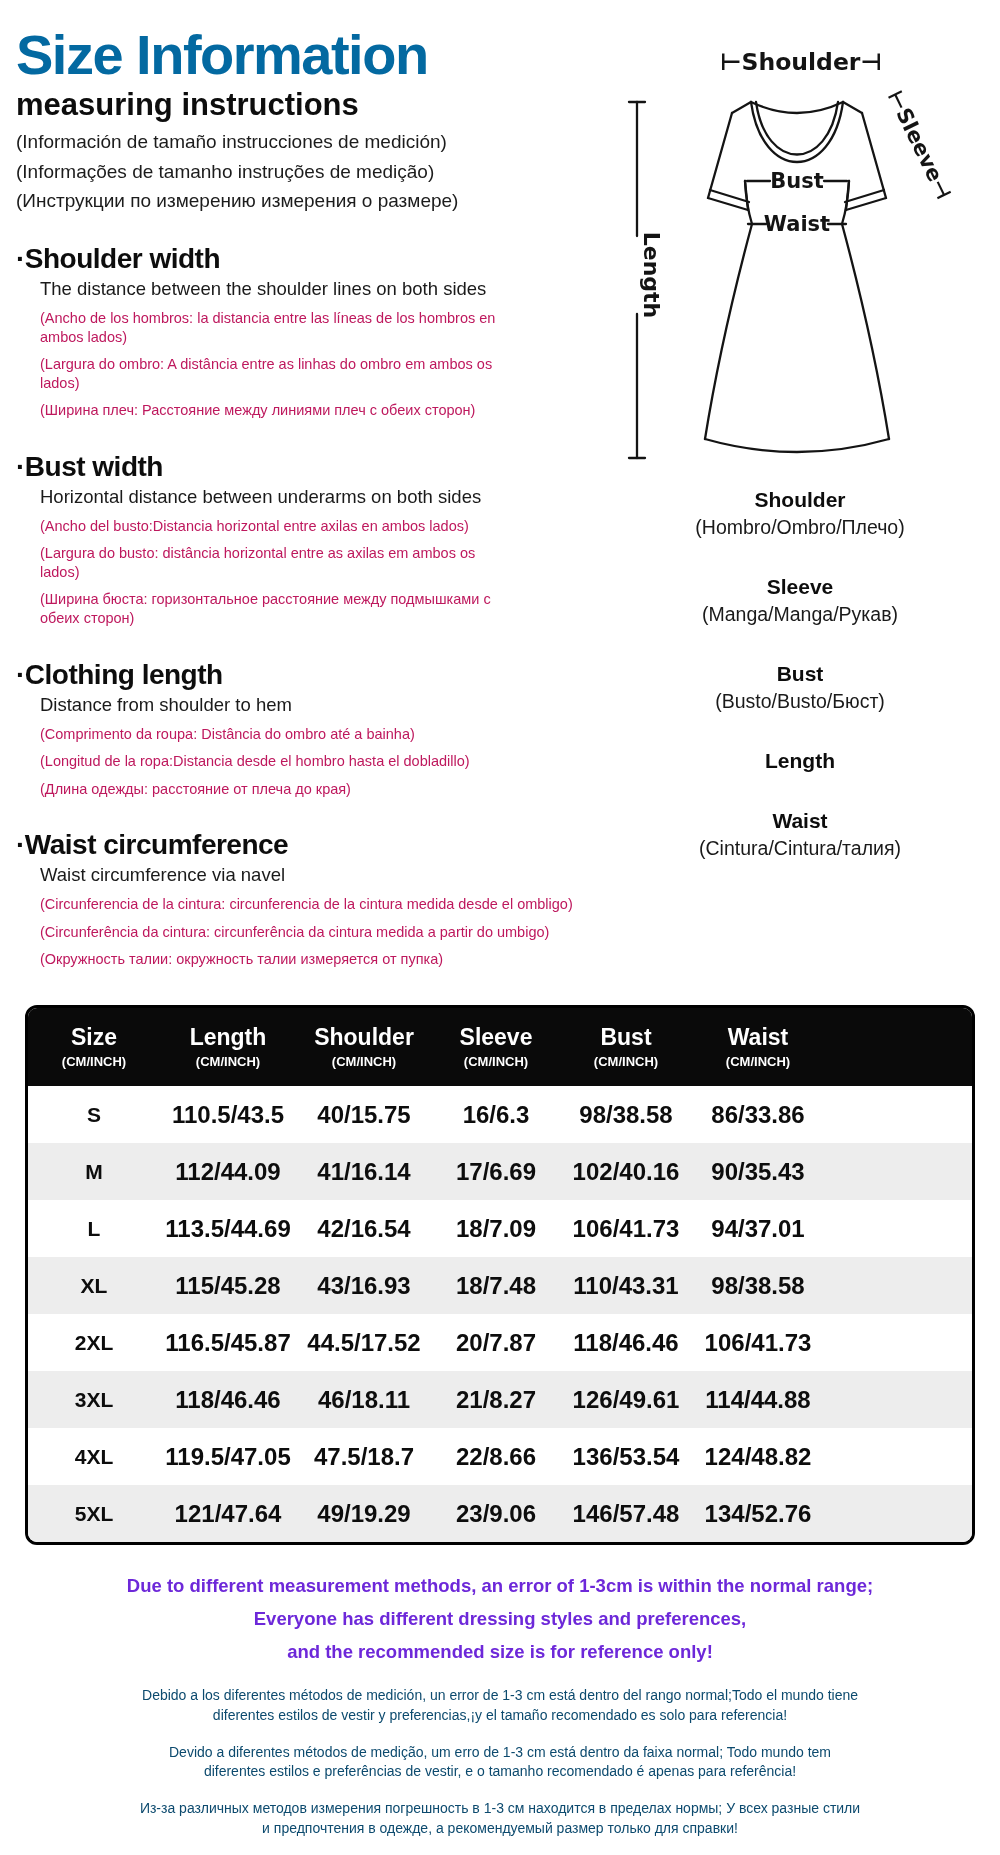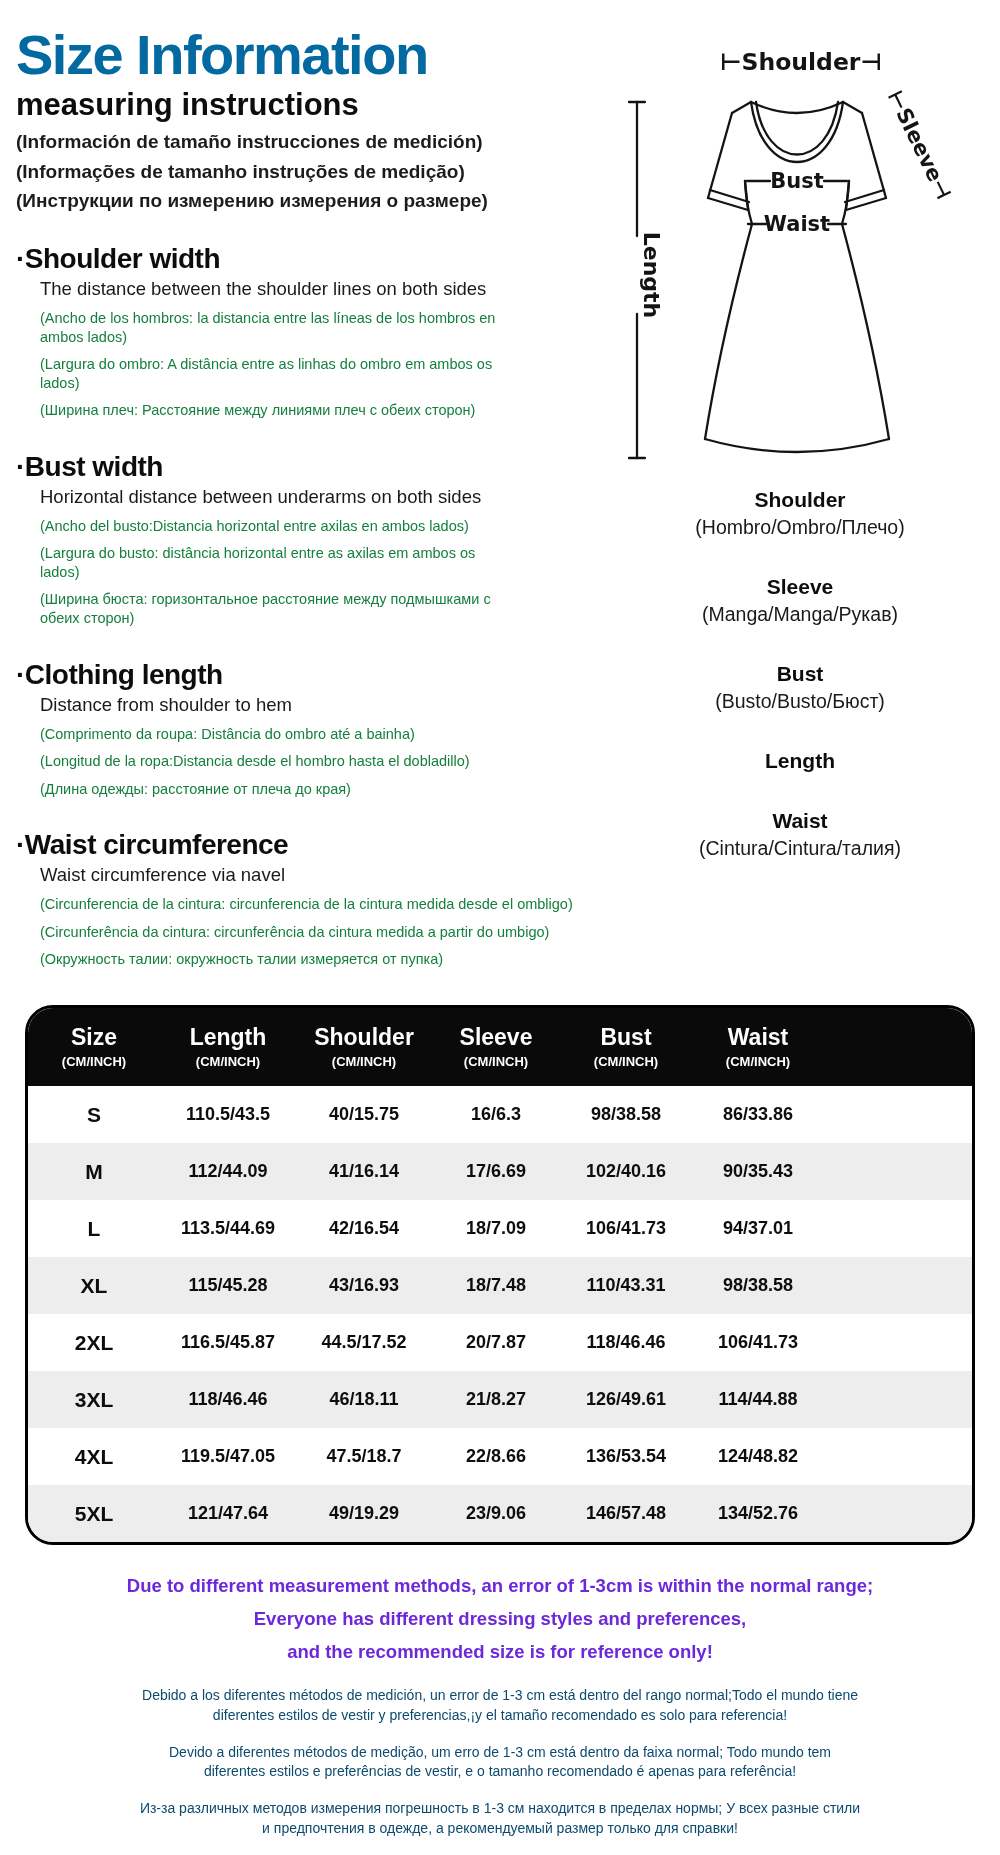--- a/index.html
+++ b/index.html
@@ -4,46 +4,46 @@
 <style>
   html,body{margin:0;padding:0;background:#ffffff;}
   .page{
     position:relative;width:1000px;height:1855px;background:#ffffff;
     font-family:"Liberation Sans",sans-serif;color:#121212;overflow:hidden;
   }
   
   .left-col{position:absolute;left:16px;top:26px;width:585px;}
   .title{font-size:56px;font-weight:700;letter-spacing:-1.5px;line-height:1.02;color:#0369a1;}
   .subtitle{font-size:31px;font-weight:700;margin-top:4px;color:#0d0d0d;}
-  .sub-trans{font-size:19px;line-height:1.14;margin-top:8px;color:#1c1c1c;font-weight:bold;}
+  .sub-trans{font-size:19px;line-height:1.14;margin-top:8px;color:#1c1c1c;}
   .section{margin-top:31px;}
   .sec-title{font-size:28px;font-weight:700;letter-spacing:-0.5px;color:#0d0d0d;}
   .sec-desc{font-size:18.5px;margin:3px 0 0 24px;color:#1a1a1a;}
-  .sec-trans{font-size:14.5px;color:#15803d;margin:9px 0 0 24px;white-space:pre-line;line-height:1.28;}
+  .sec-trans{font-size:14.5px;color:#be185d;margin:9px 0 0 24px;white-space:pre-line;line-height:1.28;}
   
   .diagram{position:absolute;left:505px;top:24px;}
   .diagram text{font-family:"DejaVu Sans","Liberation Sans",sans-serif;font-weight:700;fill:#141414;}
   
   .terms{position:absolute;left:600px;top:488px;width:400px;text-align:center;}
   .term{margin-bottom:36px;}
   .term-name{font-size:21px;font-weight:700;margin-bottom:4px;color:#0d0d0d;}
   .term-trans{font-size:19.5px;color:#1a1a1a;}
   
   .tablebox{
     position:absolute;left:25px;top:1005px;width:944px;
-    border:3px solid #000;border-radius:28px;overflow:hidden;background:#fff;
+    border:3px solid #000;border-radius:12px;overflow:hidden;background:#fff;
   }
   .tablebox table{border-collapse:collapse;width:100%;table-layout:fixed;}
   .tablebox thead tr{height:78px;}
   .tablebox th{padding:0;vertical-align:middle;}
   .h-label{font-size:23px;font-weight:700;color:#fff;line-height:1.1;}
   .h-unit{font-size:13px;font-weight:700;color:#fff;margin-top:4px;}
   .tablebox tbody tr{height:57px;}
   .tablebox tbody tr.alt{background:#ededed;}
-  .tablebox td{text-align:center;font-weight:700;font-size:18px;color:#0d0d0d;padding:0;}
+  .tablebox td{text-align:center;font-weight:700;font-size:24px;color:#0d0d0d;padding:0;}
   .tablebox td.size-cell{font-size:21px;}
   
   .disclaimer{position:absolute;left:0;top:1570px;width:1000px;text-align:center;}
   .disc-en{font-size:18.5px;font-weight:700;line-height:1.78;white-space:pre-line;color:#6d28d9;}
   .disc-sub{font-size:14px;line-height:1.42;margin-top:17px;white-space:pre-line;color:#0c4a6e;}
 </style>
 </head>
 <body>
 
 <div class="page">

